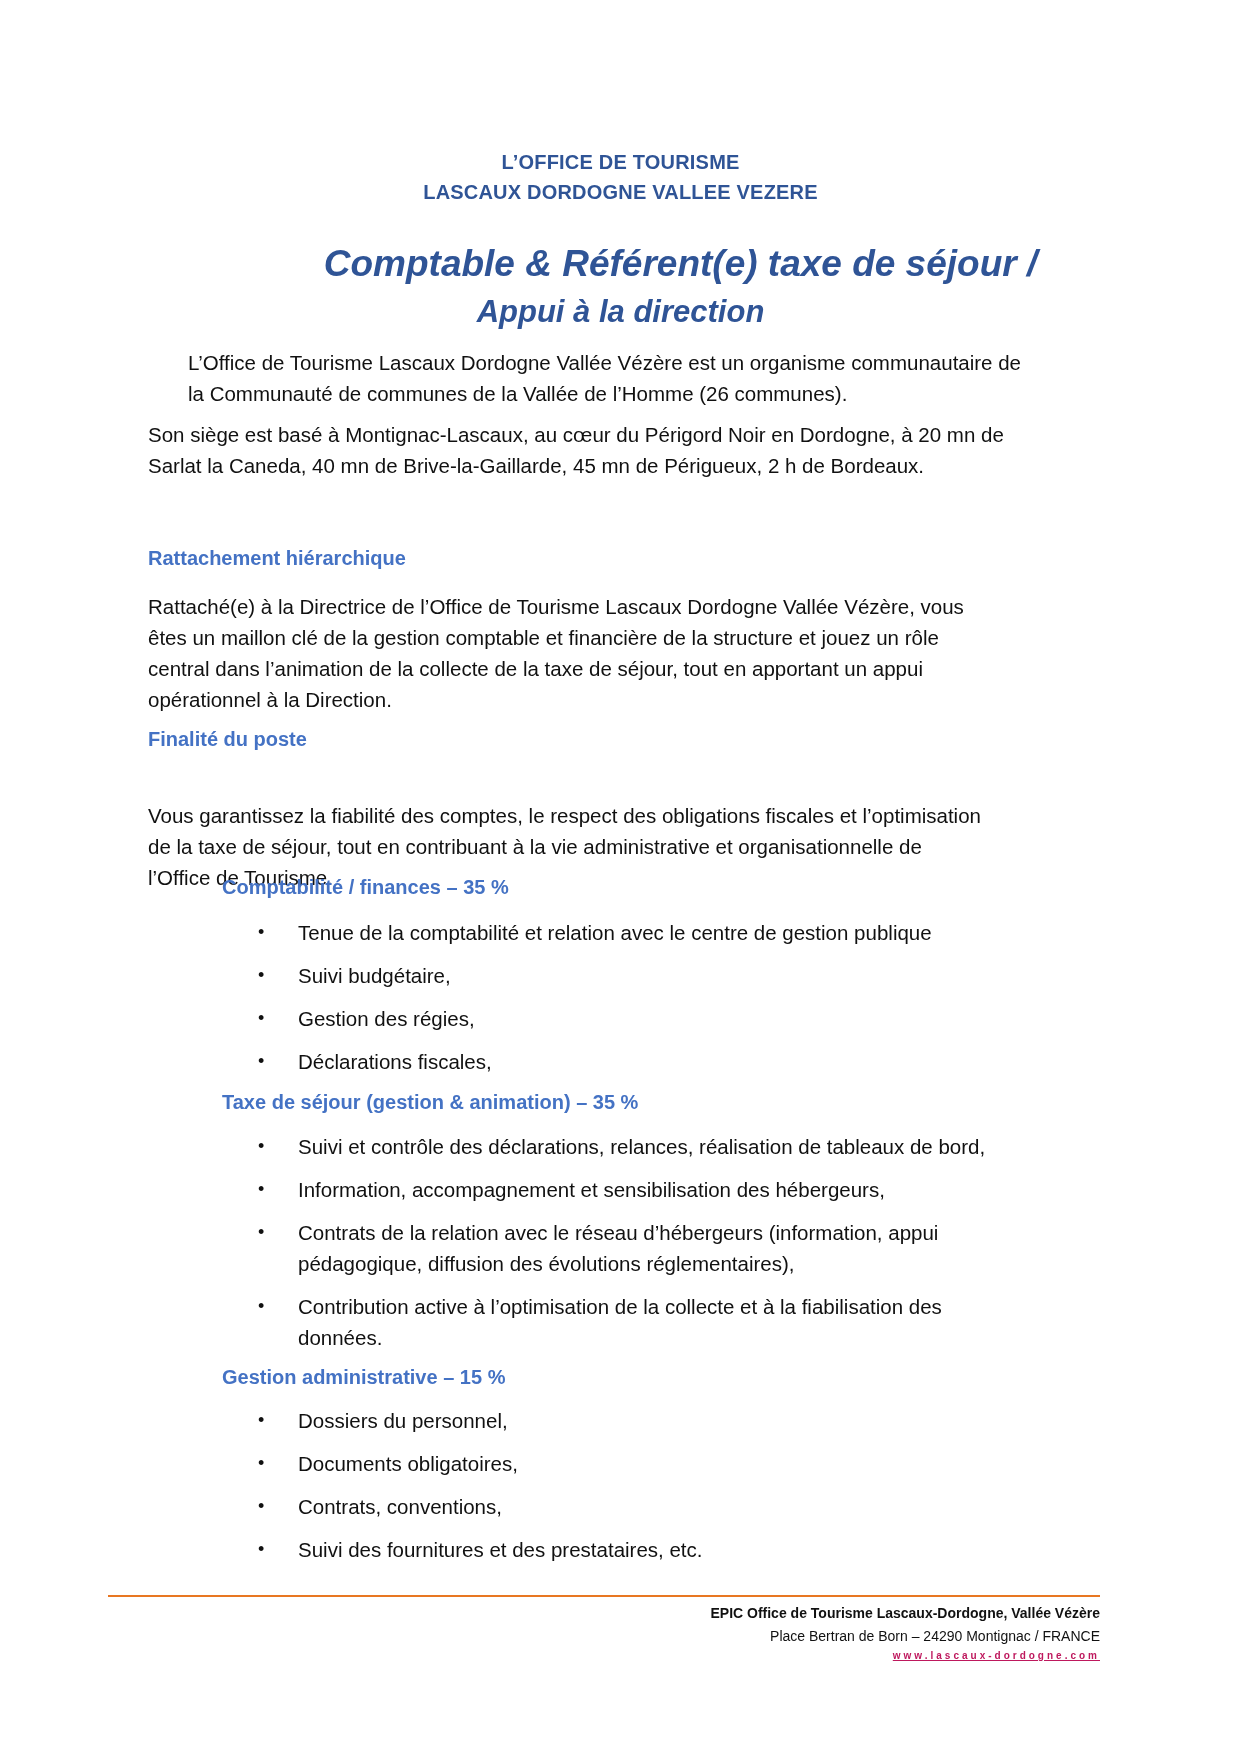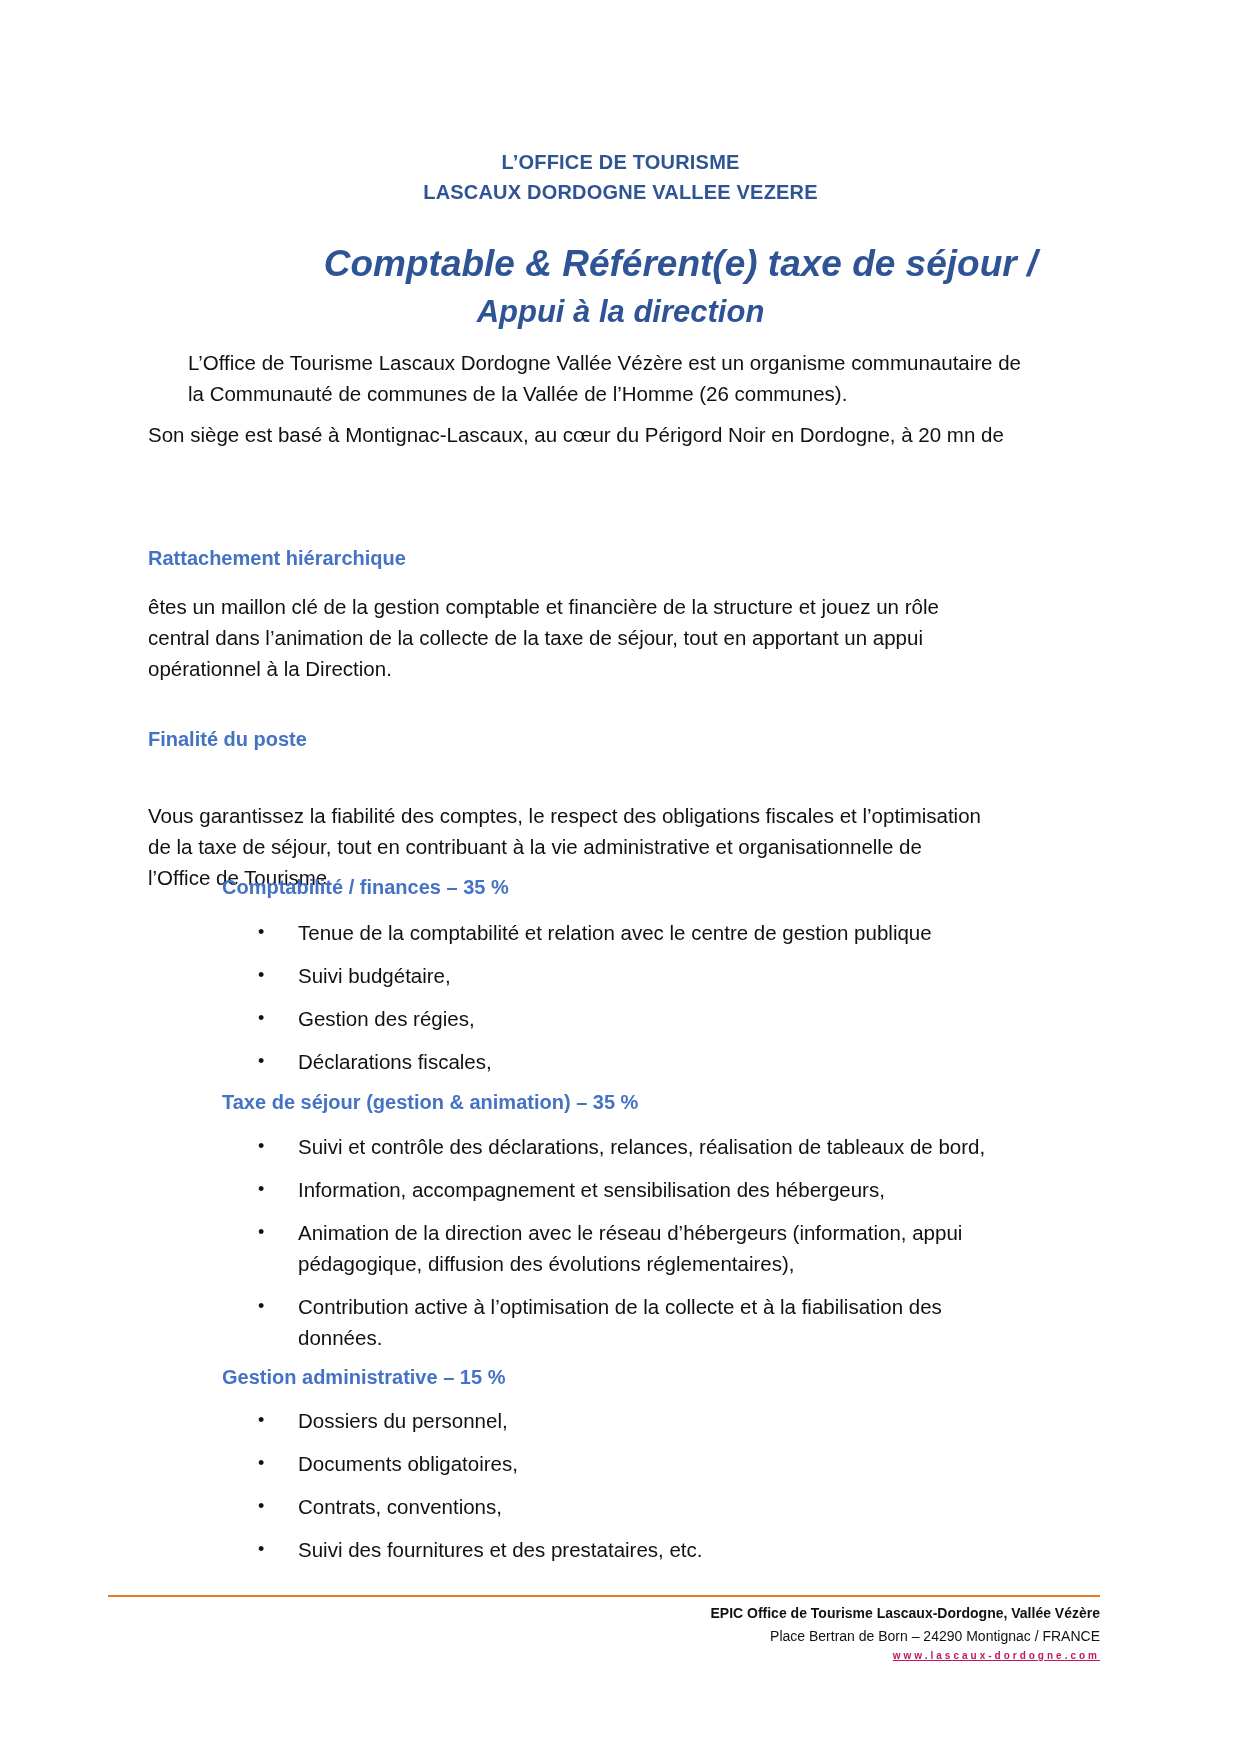--- a/index.html
+++ b/index.html
@@ -58,24 +58,26 @@
 <div class="abs org" style="top:181px;">LASCAUX DORDOGNE VALLEE VEZERE</div>
 <div class="abs title title1">Comptable &amp; Référent(e) taxe de séjour /</div>
 <div class="abs title title2">Appui à la direction</div>
 
 <div class="abs para" style="top:347px;margin-left:40px;">
   <div>L’Office de Tourisme Lascaux Dordogne Vallée Vézère est un organisme communautaire de</div>
   <div>la Communauté de communes de la Vallée de l’Homme (26 communes).</div>
 </div>
 <div class="abs para" style="top:419px;">
   <div>Son siège est basé à Montignac-Lascaux, au cœur du Périgord Noir en Dordogne, à 20 mn de</div>
+  <div>Sarlat la Caneda, 40 mn de Brive-la-Gaillarde, 45 mn de Périgueux, 2 h de Bordeaux.</div>
 </div>
 
 <div class="abs h2" style="top:547px;">Rattachement hiérarchique</div>
 <div class="abs para" style="top:591px;">
+  <div>Rattaché(e) à la Directrice de l’Office de Tourisme Lascaux Dordogne Vallée Vézère, vous</div>
   <div>êtes un maillon clé de la gestion comptable et financière de la structure et jouez un rôle</div>
   <div>central dans l’animation de la collecte de la taxe de séjour, tout en apportant un appui</div>
   <div>opérationnel à la Direction.</div>
 </div>
 
 <div class="abs h2" style="top:728px;">Finalité du poste</div>
 <div class="abs para" style="top:800px;">
   <div>Vous garantissez la fiabilité des comptes, le respect des obligations fiscales et l’optimisation</div>
   <div>de la taxe de séjour, tout en contribuant à la vie administrative et organisationnelle de</div>
   <div>l’Office de Tourisme.</div>
@@ -103,21 +105,21 @@
 <div class="abs bullet" style="top:1131px;">
   <span class="dot">•</span>
   <span class="txt">Suivi et contrôle des déclarations, relances, réalisation de tableaux de bord,</span>
 </div>
 <div class="abs bullet" style="top:1174px;">
   <span class="dot">•</span>
   <span class="txt">Information, accompagnement et sensibilisation des hébergeurs,</span>
 </div>
 <div class="abs bullet" style="top:1217px;">
   <span class="dot">•</span>
-  <span class="txt">Animation de la direction avec le réseau d’hébergeurs (information, appui</span>
+  <span class="txt">Contrats de la relation avec le réseau d’hébergeurs (information, appui</span>
   <span class="txt" style="top:31px;">pédagogique, diffusion des évolutions réglementaires),</span>
 </div>
 <div class="abs bullet" style="top:1291px;">
   <span class="dot">•</span>
   <span class="txt">Contribution active à l’optimisation de la collecte et à la fiabilisation des</span>
   <span class="txt" style="top:31px;">données.</span>
 </div>
 
 <div class="abs h3" style="top:1366px;">Gestion administrative – 15 %</div>
 <div class="abs bullet" style="top:1405px;">

